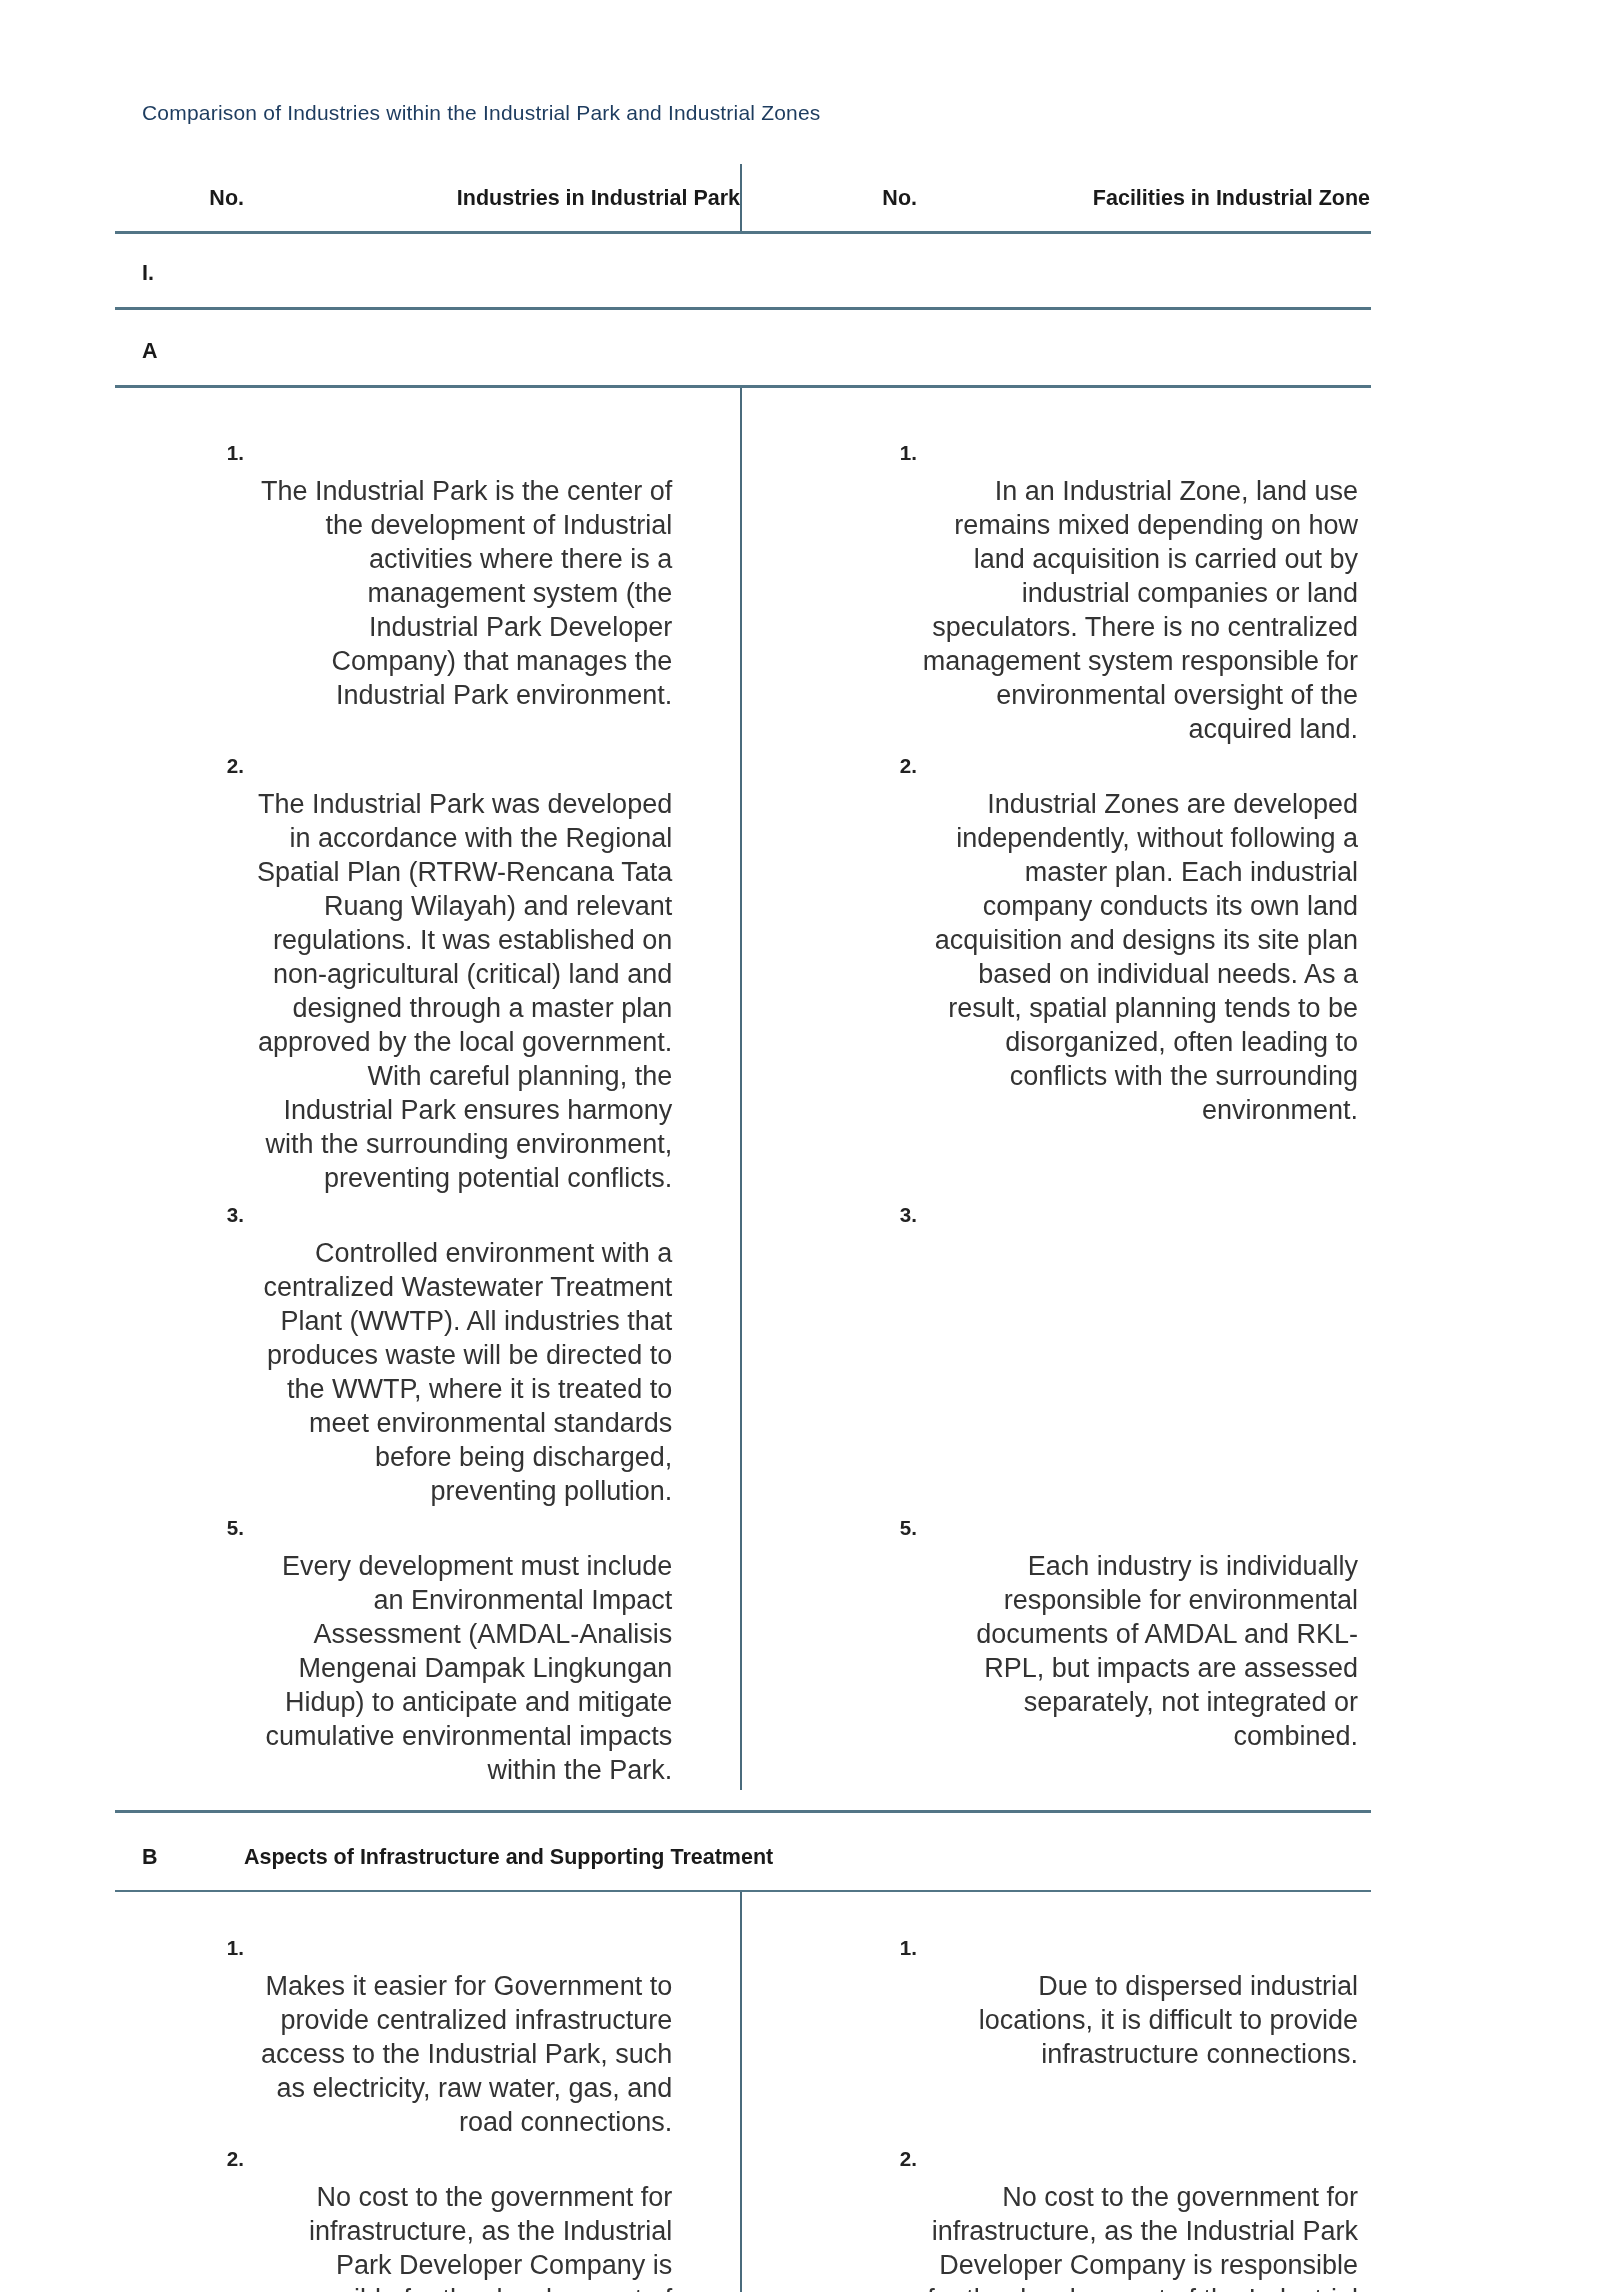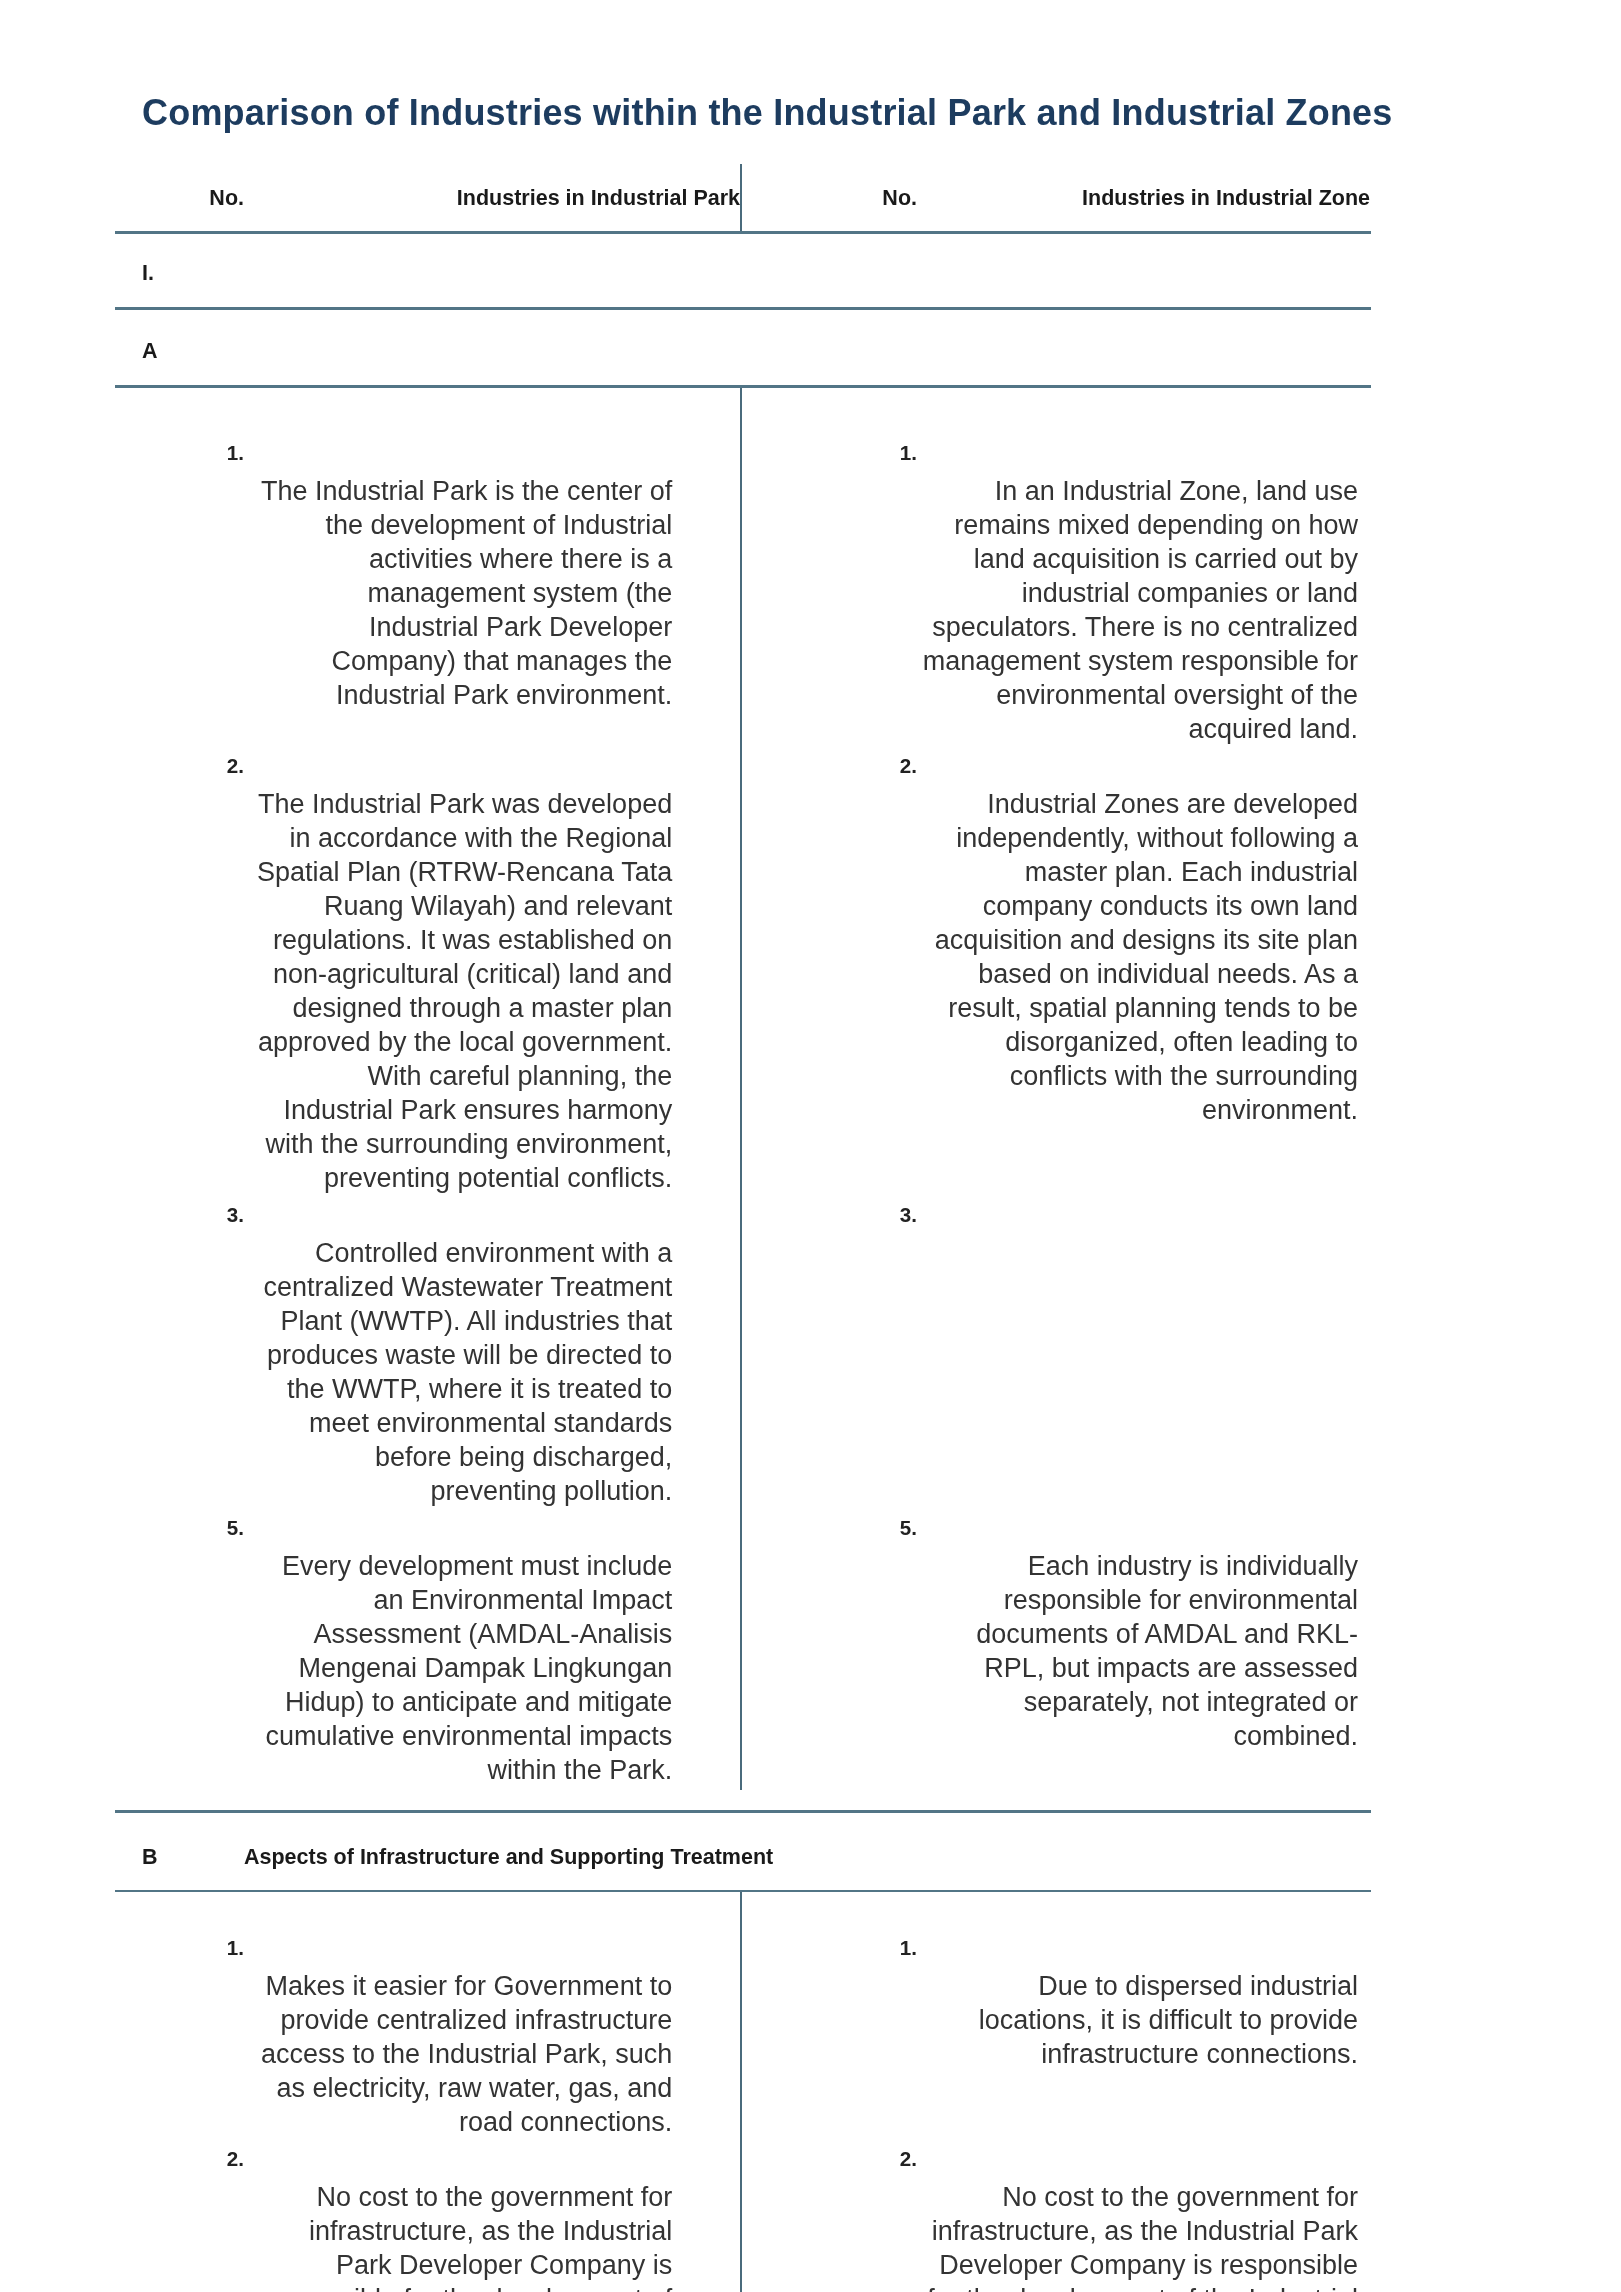--- a/index.html
+++ b/index.html
@@ -7,22 +7,22 @@
   body {
     width:1622px; height:2293px;
     font-family:"Liberation Sans","DejaVu Sans",sans-serif;
     color:var(--body,#333);
     overflow:hidden;
   }
   .page { width:1622px; height:2293px; background:var(--bg,#fff); overflow:hidden; }
 
   .title {
     margin:94px 0 32px 142px;
-    font-size:36px; line-height:38px;
-    font-weight:700; letter-spacing:0.2px;
+    font-size:21px; line-height:38px;
+    font-weight:400; letter-spacing:0.2px;
     color:var(--title,#1d3c5f);
   }
 
   .content { margin-left:115px; width:1256px; position:relative; }
 
   .rule { height:2.7px; background:var(--rule,#527586); }
 
   .grid4 { display:grid; grid-template-columns:129px 496px 177px 453px;text-align:right; }
 
   .vline {
@@ -69,21 +69,21 @@
 
   <h1 class="title">Comparison of Industries within the Industrial Park and Industrial Zones</h1>
 
   <div class="content">
 
     <div class="thead grid4">
       <div class="vline"></div>
       <div class="cell num head">No.</div>
       <div class="cell text head">Industries in Industrial Park</div>
       <div class="cell num2 head">No.</div>
-      <div class="cell head">Industries in Industrial Zone</div>
+      <div class="cell head">Facilities in Industrial Zone</div>
     </div>
 
     <div class="rule"></div>
 
     <div class="section-row sec-adv">
       <div class="cell num head">I.</div>
     </div>
 
     <div class="rule"></div>
 

